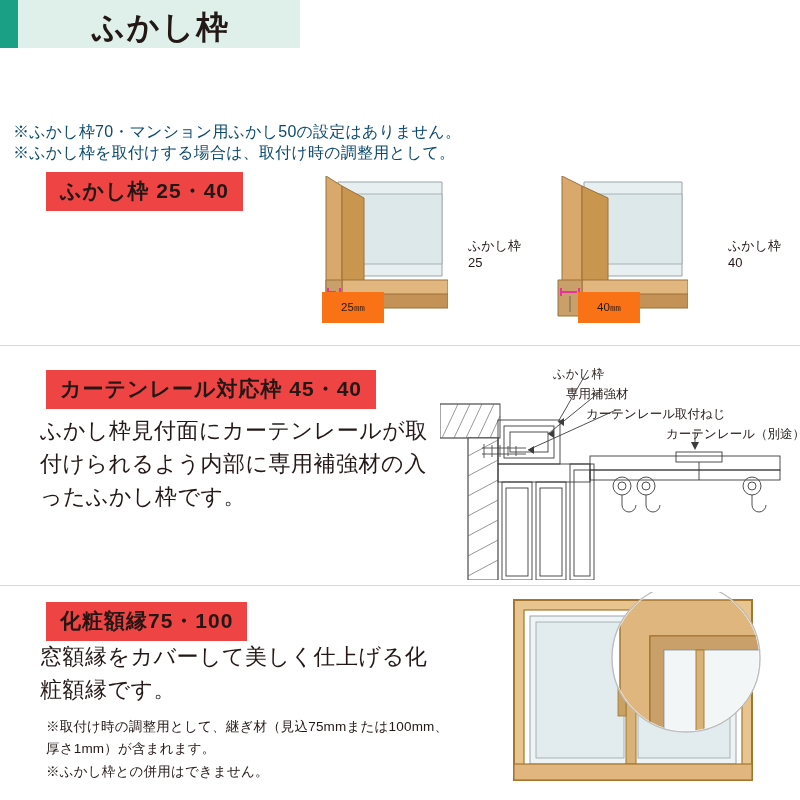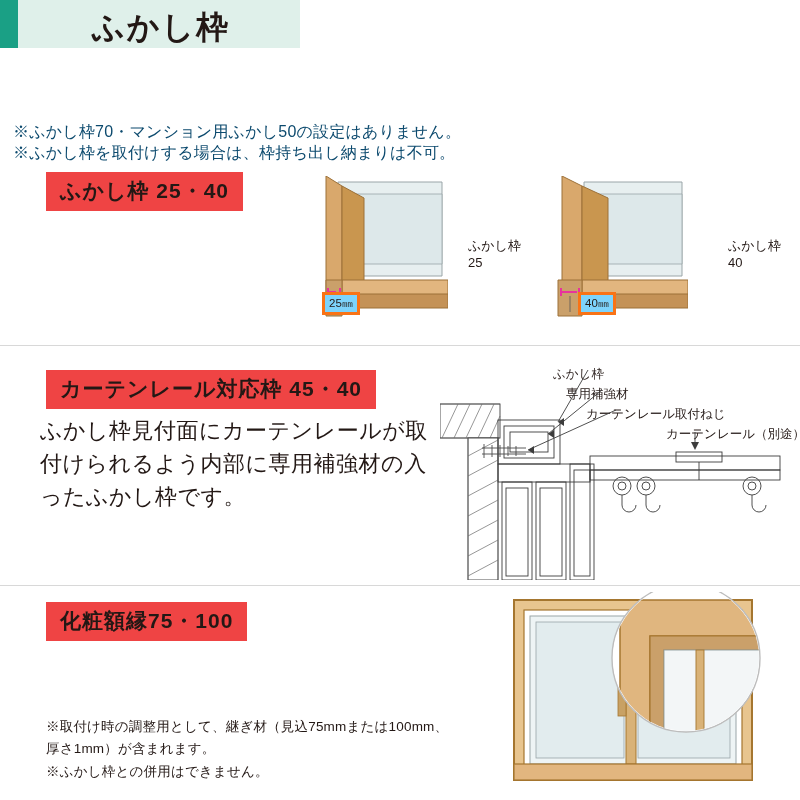--- a/index.html
+++ b/index.html
@@ -74,22 +74,22 @@
   .fig1{left:308px;top:176px;width:140px;height:144px;border:none;}
   .fig2{left:548px;top:176px;width:140px;height:144px;border:none;}
 
   .fig-caption{
     position:absolute;font-size:13px;line-height:1.3;color:#231815;text-align:left;
   }
   .cap1{left:468px;top:238px;}
   .cap2{left:728px;top:238px;}
 
   .dim-box{
-    position:absolute;border:3px solid #f97316;background:#7dd3fc;
-    font-size:11.5px;padding:1px 4px;color:#231815;
+    position:absolute;border:7px solid #f97316;background:#f97316;
+    font-size:11.5px;padding:1px 12px;color:#231815;
   }
   .dim1{left:322px;top:292px;}
   .dim2{left:578px;top:292px;}
 
   
   .win-wrap{position:absolute;}
 
   
   .cr-fig{position:absolute;left:440px;top:360px;width:350px;height:220px;}
   .cr-label{position:absolute;font-size:12.5px;color:#231815;white-space:nowrap;}
@@ -104,21 +104,21 @@
 </head>
 <body>
 
 <div class="page">
 
   <div class="header-band"></div>
   <div class="header-accent"></div>
   <div class="header-title">ふかし枠</div>
 
   <div class="note-red note1">※ふかし枠70・マンション用ふかし50の設定はありません。</div>
-  <div class="note-red note2">※ふかし枠を取付けする場合は、枠持ち出し納まりは不可。</div>
+  <div class="note-red note2">※ふかし枠を取付けする場合は、取付け時の調整用として。</div>
 
   <div class="chip chip-1">ふかし枠 25・40</div>
 
   <div class="win-wrap fig1">
     <svg width="140" height="144" viewBox="0 0 140 144">
 
       <polygon points="30,6 134,6 134,100 30,100" fill="#e7eff0" stroke="#9aa5a8" stroke-width="1"></polygon>
       <polygon points="44,18 134,18 134,88 44,88" fill="#dde8ea" stroke="#9aa5a8" stroke-width="0.8"></polygon>
 
       <polygon points="18,0 34,10 34,118 18,128" fill="#d9a86c" stroke="#9c7038" stroke-width="1"></polygon>
@@ -247,20 +247,21 @@
         <polygon points="88,90 94,86 94,94" fill="#3c3c3c" stroke="none"></polygon>
         <line x1="255" y1="86" x2="255" y2="72" stroke="#3c3c3c"></line>
         <polygon points="255,90 251,82 259,82" fill="#3c3c3c" stroke="none"></polygon>
       </g>
     </svg>
   </div>
 
   <div class="rule rule-2"></div>
 
   <div class="chip chip-3">化粧額縁75・100</div>
+  <div class="sec3-text">窓額縁をカバーして美しく仕上げる化粧額縁です。</div>
   <div class="sec3-notes">
     <div>※取付け時の調整用として、継ぎ材（見込75mmまたは100mm、厚さ1mm）が含まれます。</div>
     <div>※ふかし枠との併用はできません。</div>
   </div>
 
   <div class="s3-fig">
     <svg width="290" height="205" viewBox="0 0 290 205">
 
       <rect x="14" y="8" width="238" height="180" fill="#e8c58f" stroke="#a5762f" stroke-width="2"></rect>
       <rect x="24" y="18" width="218" height="160" fill="#ffffff" stroke="#a5762f" stroke-width="1.2"></rect>

